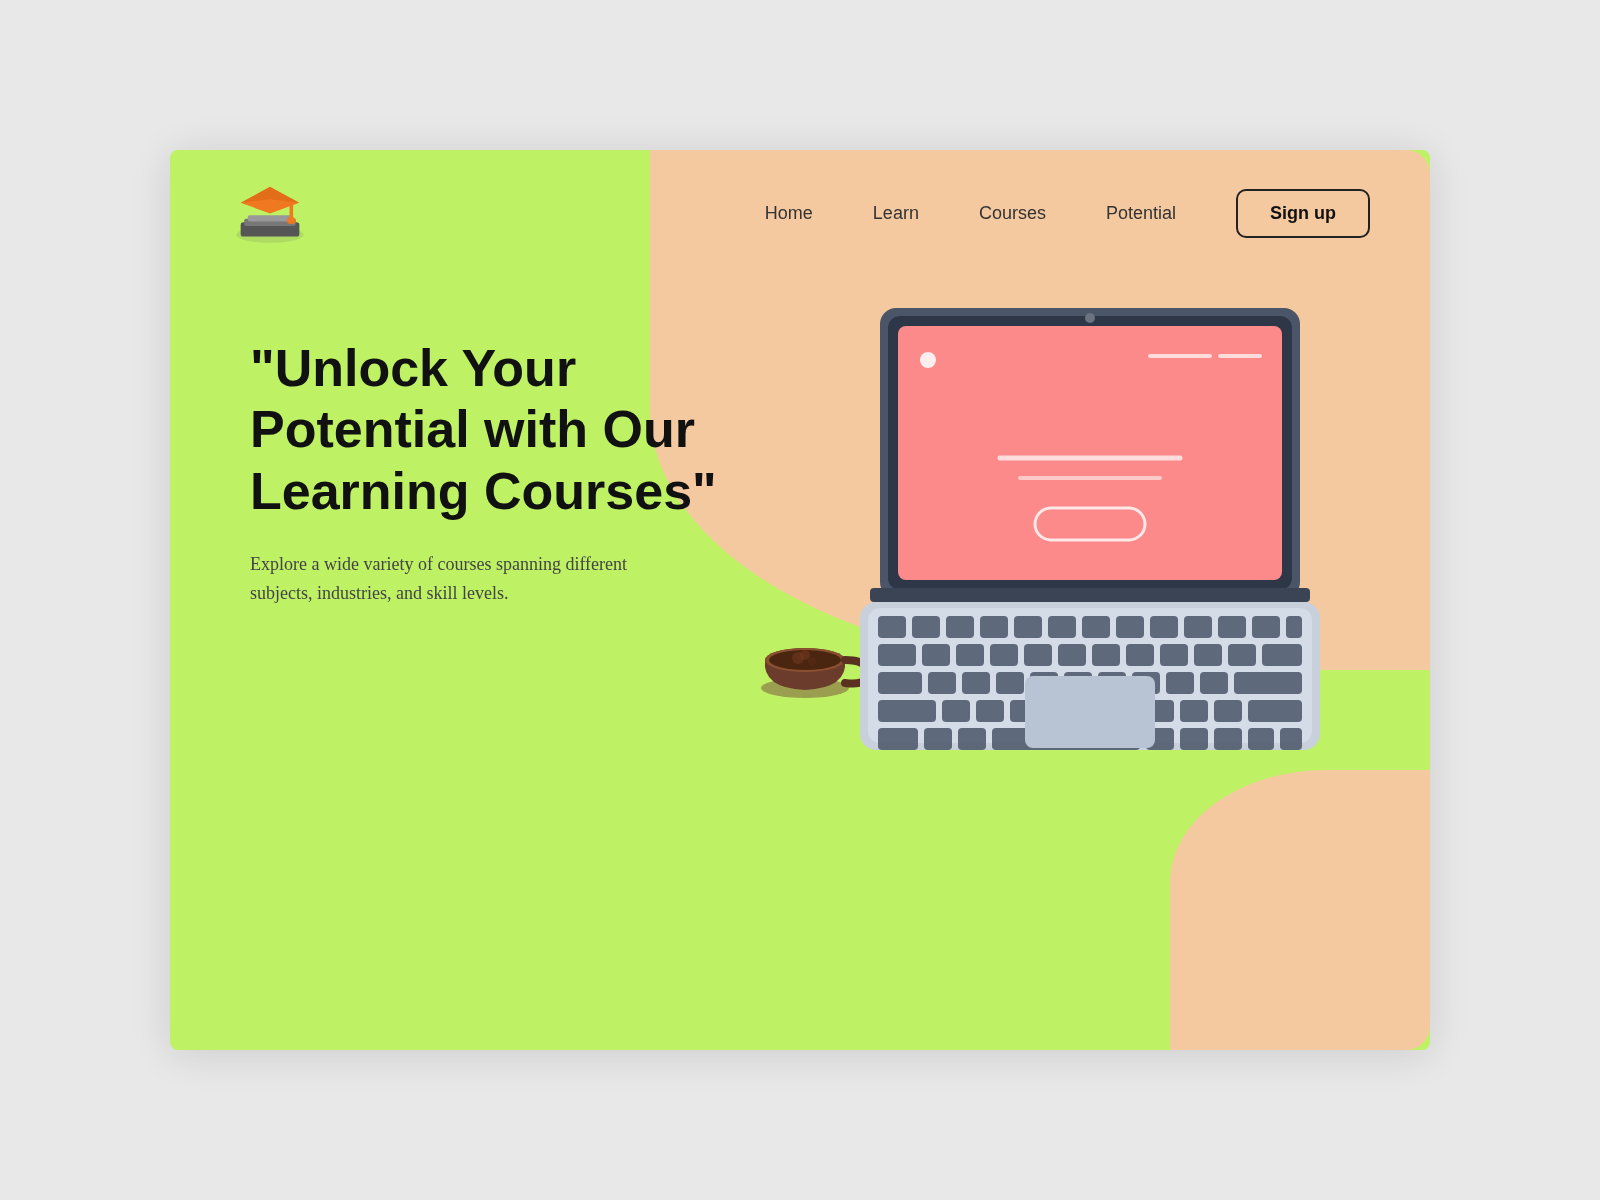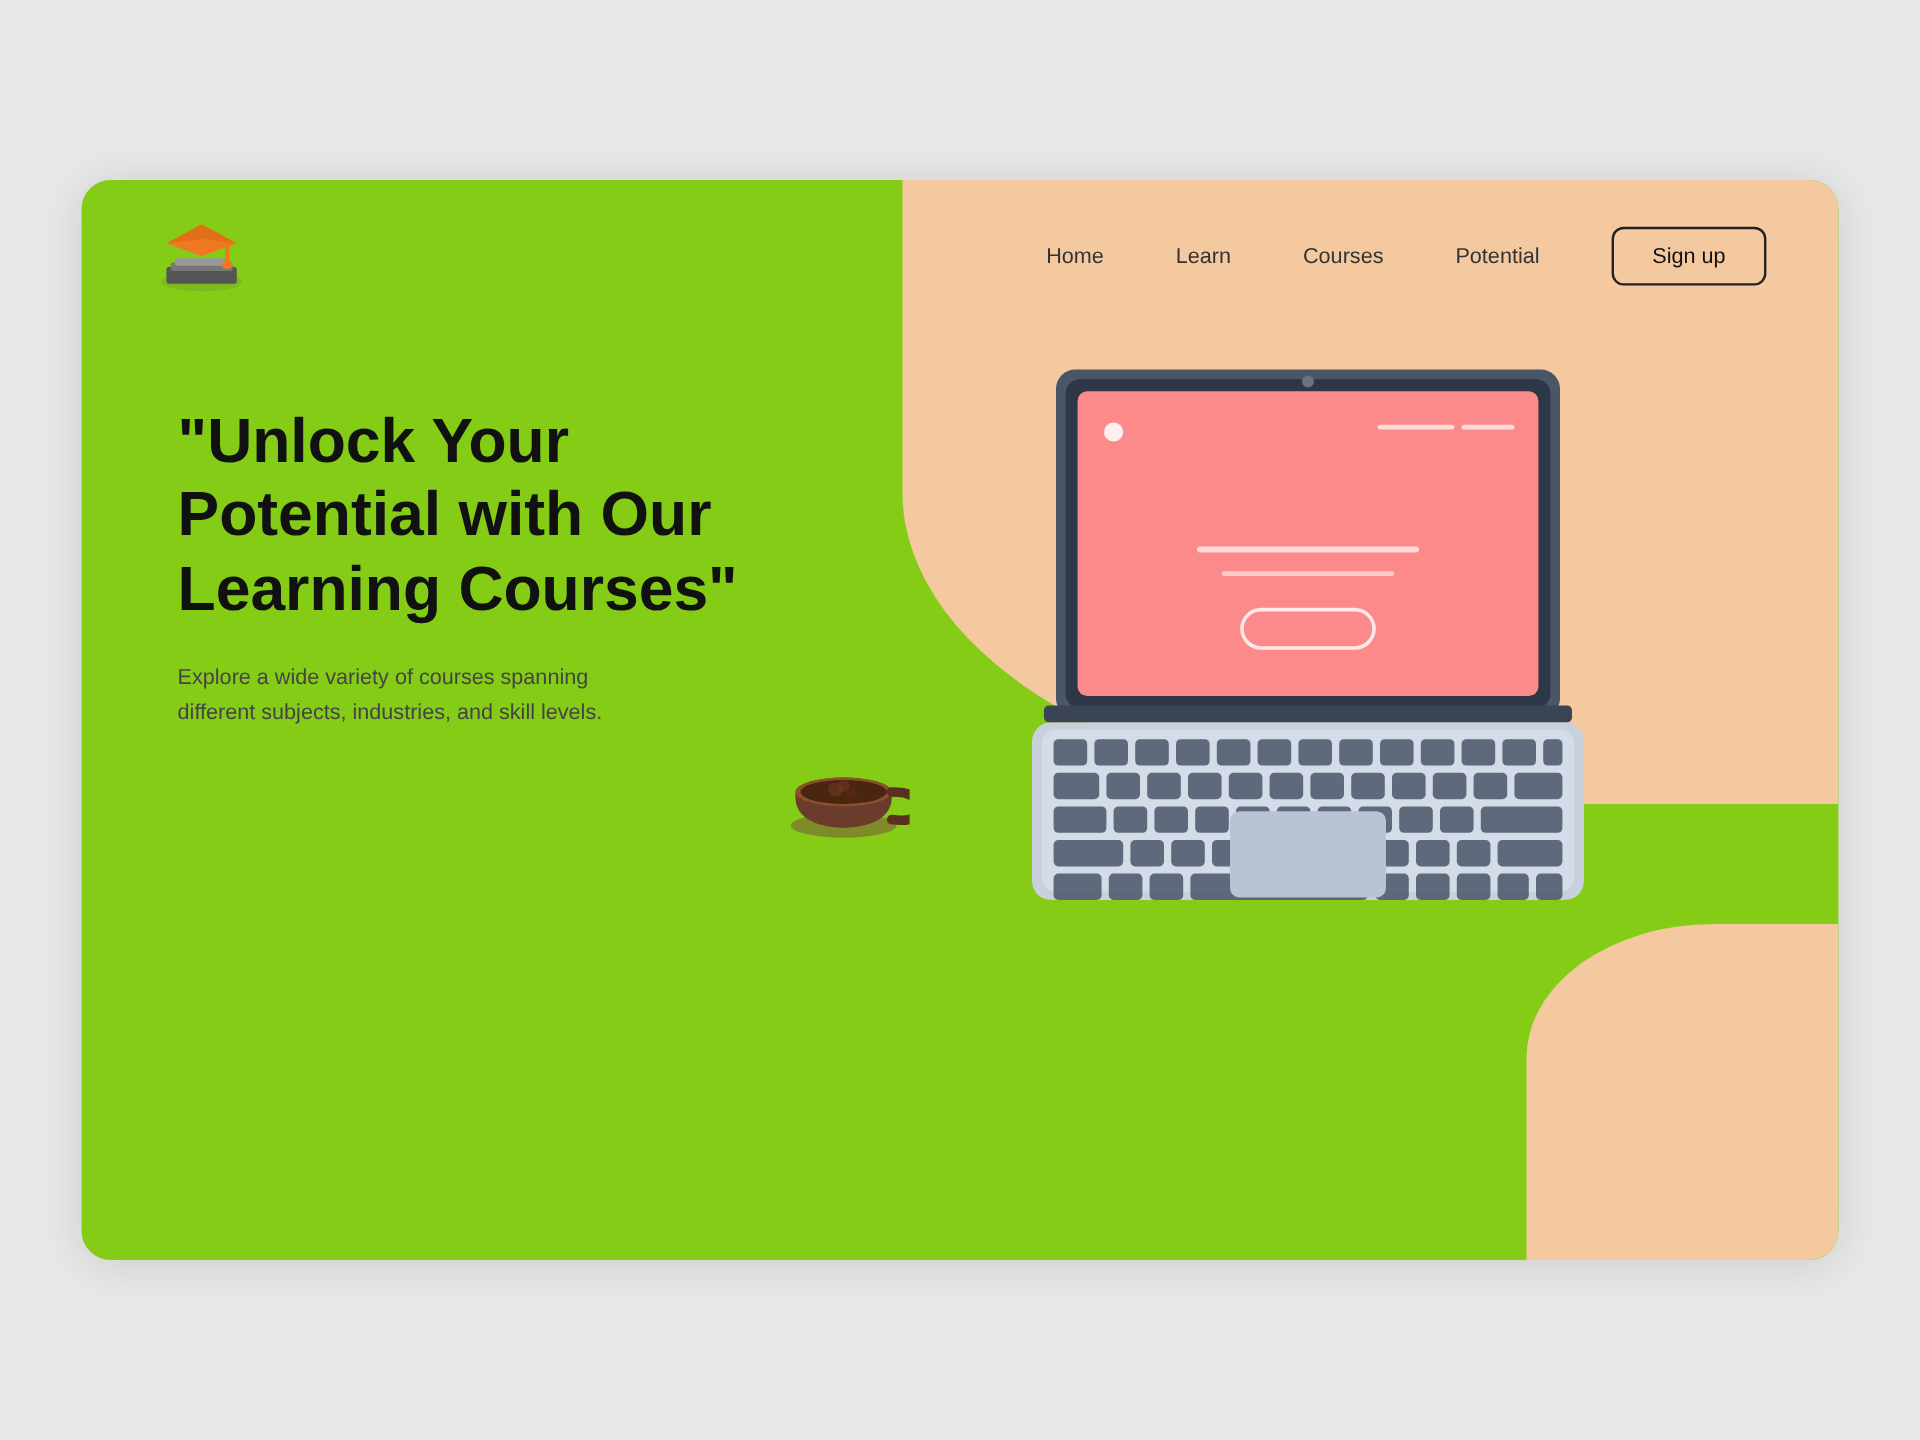--- a/index.html
+++ b/index.html
@@ -6,24 +6,24 @@
     body {
       background: #e8e8e8;
       display: flex;
       align-items: center;
       justify-content: center;
       min-height: 100vh;
       font-family: 'Segoe UI', Arial, sans-serif;
     }
 
     .card {
-      width: 1464px;
+      width: 1260px;
       height: 900px;
-      background: #84cc16;
-      border-radius: 24px;
+      background: #bef264;
+      border-radius: 8px;
       overflow: hidden;
       position: relative;
       box-shadow: 0 4px 40px rgba(0,0,0,0.12);
     }
 
     
     .blob-top {
       position: absolute;
       top: 0;
       right: 0;
@@ -78,21 +78,21 @@
       color: #333;
       text-decoration: none;
       cursor: pointer;
     }
 
     .signup-btn {
       border: 2.5px solid #222;
       border-radius: 10px;
       padding: 12px 32px;
       font-size: 18px;
-      font-weight: 400;
+      font-weight: 700;
       background: transparent;
       cursor: pointer;
       color: #111;
     }
 
     
     .hero {
       position: relative;
       z-index: 10;
       display: flex;
@@ -113,20 +113,21 @@
       line-height: 1.18;
       margin-bottom: 28px;
     }
 
     .hero-desc {
       font-size: 18px;
       color: #444;
       line-height: 1.6;
       margin-bottom: 46px;
       max-width: 380px;
+      font-family: Liberation Serif, serif;
     }
 
     .learn-more-btn {
       background: #f5c9a0;
       border: none;
       border-radius: 10px;
       padding: 22px 60px;
       font-size: 20px;
       font-weight: 700;
       color: #333;

